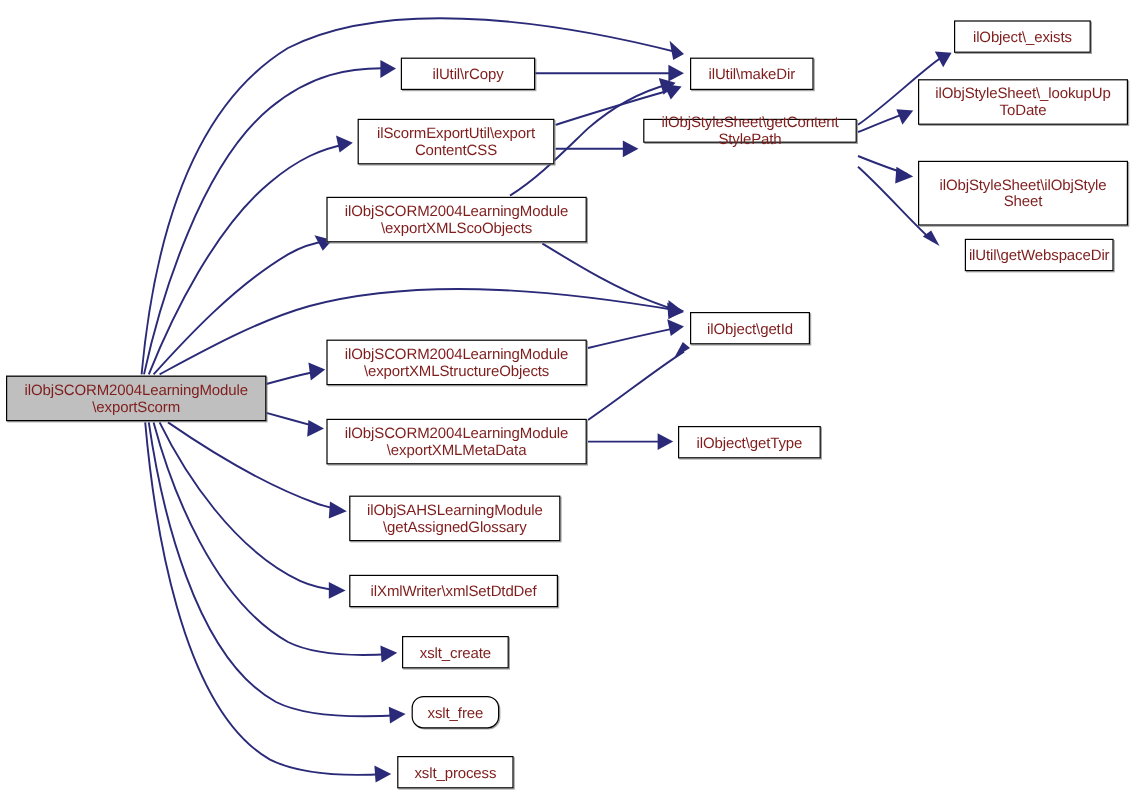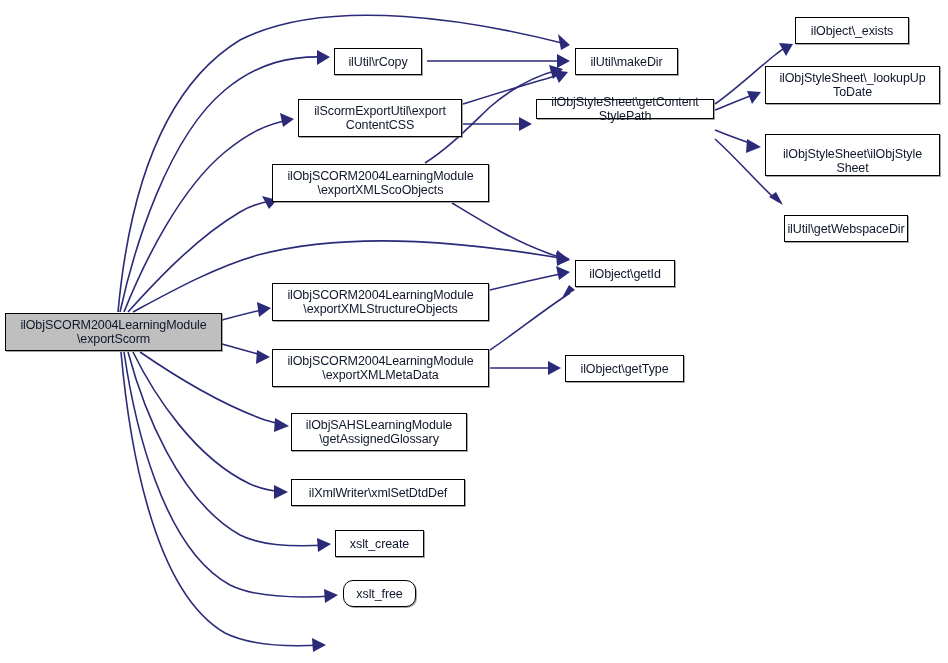--- a/index.html
+++ b/index.html
@@ -34,21 +34,21 @@
   .node-box {
     position: absolute;
     box-sizing: border-box;
     border: 1px solid #000000;
     background: #ffffff;
     display: flex;
     align-items: center;
     justify-content: center;
     text-align: center;
     line-height: 1.12;
-    color: #0f172a;
+    color: #7f1d1d;
     font-size: 12.5px;
     letter-spacing: -0.1px;
     box-shadow: 1px 1px 0 rgba(90,90,90,0.55);
   }
   .node-box.current {
     background: #bfbfbf;
     border: 1px solid #000000;
   }
   .node-label {
     display: block;
@@ -107,21 +107,21 @@
       <polygon class="edge-arrow" points="761,92 747,91 752,104"></polygon>
       <path class="edge-path" d="M 715,130 C 730,136 743,141 756,145"></path>
       <polygon class="edge-arrow" points="761,147 747,139 746,153"></polygon>
       <path class="edge-path" d="M 715,139 C 735,157 755,180 772,196 C 774,198 776,200 778,201"></path>
       <polygon class="edge-arrow" points="783,205 769,197 776,192"></polygon>
     </svg>
 <div class="node-box current" style="left: 5px; top: 313px; width: 217px; height: 38px;">
       <span class="node-label">ilObjSCORM2004LearningModule
 \exportScorm</span>
     </div>
-    <div class="node-box" style="left: 334px; top: 48px; width: 88px; height: 27px;">
+    <div class="node-box" style="left: 334px; top: 48px; width: 112px; height: 27px;">
       <span class="node-label">ilUtil\rCopy</span>
     </div>
     <div class="node-box" style="left: 298px; top: 99px; width: 164px; height: 38px;">
       <span class="node-label">ilScormExportUtil\export
 ContentCSS</span>
     </div>
     <div class="node-box" style="left: 272px; top: 164px; width: 217px; height: 38px;">
       <span class="node-label">ilObjSCORM2004LearningModule
 \exportXMLScoObjects</span>
     </div>
@@ -139,40 +139,43 @@
     <div class="node-box" style="left: 291px; top: 413px; width: 176px; height: 38px;">
       <span class="node-label">ilObjSAHSLearningModule
 \getAssignedGlossary</span>
     </div>
     <div class="node-box" style="left: 335px; top: 530px; width: 89px; height: 27px;">
       <span class="node-label">xslt_create</span>
     </div>
     <div class="node-box" style="left: 343px; top: 580px; width: 73px; height: 27px; border-radius: 10px;">
       <span class="node-label">xslt_free</span>
     </div>
+    <div class="node-box" style="left: 331px; top: 630px; width: 97px; height: 27px;">
+      <span class="node-label">xslt_process</span>
+    </div>
     <div class="node-box" style="left: 575px; top: 48px; width: 103px; height: 27px; text-align: center;">
       <span class="node-label">ilUtil\makeDir</span>
     </div>
     <div class="node-box" style="left: 536px; top: 99px; width: 178px; height: 20px;">
       <span class="node-label">ilObjStyleSheet\getContent
 StylePath</span>
     </div>
     <div class="node-box" style="left: 575px; top: 260px; width: 100px; height: 27px;">
       <span class="node-label">ilObject\getId</span>
     </div>
     <div class="node-box" style="left: 565px; top: 355px; width: 119px; height: 27px;">
       <span class="node-label">ilObject\getType</span>
     </div>
     <div class="node-box" style="left: 795px; top: 17px; width: 114px; height: 27px;">
       <span class="node-label">ilObject\_exists</span>
     </div>
     <div class="node-box" style="left: 765px; top: 66px; width: 175px; height: 38px;">
       <span class="node-label">ilObjStyleSheet\_lookupUp
 ToDate</span>
     </div>
-    <div class="node-box" style="left: 765px; top: 134px; width: 175px; height: 42px; align-items: flex-end;">
+    <div class="node-box" style="left: 765px; top: 134px; width: 175px; height: 54px;">
       <span class="node-label">ilObjStyleSheet\ilObjStyle
 Sheet</span>
     </div>
-    <div class="node-box" style="left: 784px; top: 199px; width: 124px; height: 27px; margin-top: 16px;">
+    <div class="node-box" style="left: 804px; top: 199px; width: 124px; height: 27px;">
       <span class="node-label">ilUtil\getWebspaceDir</span>
     </div>
   </div>
 
 </body></html>

